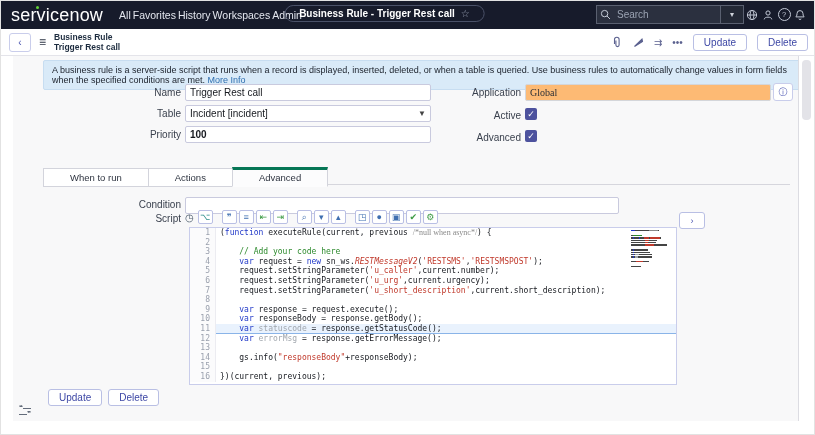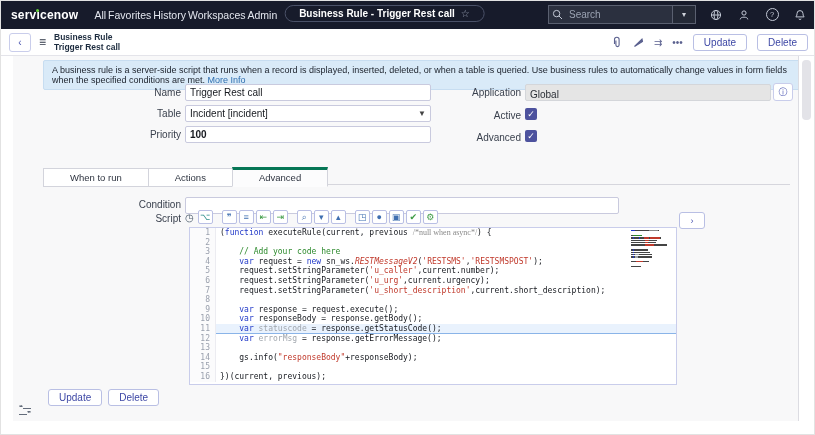--- a/index.html
+++ b/index.html
@@ -1,25 +1,25 @@
 <!DOCTYPE html>
 <html><head>
 <meta charset="utf-8">
 <style>
   html,body{margin:0;padding:0;background:#fff;}
   .page{position:relative;width:815px;height:435px;font-family:"Liberation Sans",sans-serif;overflow:hidden;background:#fff;border:1px solid #e2e2e2;box-sizing:border-box;}
   
   .nav{position:absolute;left:0;top:0;width:815px;height:28px;background:#171b2b;display:flex;align-items:center;box-sizing:border-box;padding:0 10px;z-index:5;}
-  .logo{color:#fff;font-weight:bold;font-size:12px;letter-spacing:.2px;margin-right:16px;position:relative;}
+  .logo{color:#fff;font-weight:normal;font-size:18px;letter-spacing:.2px;margin-right:16px;position:relative;}
   .logo::after{content:"";position:absolute;left:25px;top:1px;width:3px;height:3px;background:#63d436;border-radius:50%;}
   .nav-items{display:flex;gap:2px;}
   .nav-item{color:#e3e6ee;font-size:10.5px;cursor:pointer;}
   .pill{position:absolute;left:50%;top:4px;transform:translateX(-62%);border:1px solid #4a5168;border-radius:10px;padding:2px 14px;color:#fff;font-size:10px;font-weight:bold;white-space:nowrap;display:flex;align-items:center;gap:6px;}
   .pill .star{color:#9aa2b5;font-weight:normal;font-size:10px;}
-  .nav-right{position:absolute;right:8px;top:4px;display:flex;align-items:center;gap:12px;}
+  .nav-right{position:absolute;right:8px;top:4px;display:flex;align-items:center;gap:0;}
   .searchbox{width:148px;height:19px;background:#2b303f;border:1px solid #5a6070;display:flex;align-items:center;box-sizing:border-box;}
   .searchbox .stext{flex:1;color:#9ba3b3;font-size:10px;padding-left:4px;}
   .search-dd{width:22px;height:17px;border-left:1px solid #5a6070;background:#242936;color:#cfd3da;font-size:8px;display:flex;align-items:center;justify-content:center;}
   .nav-ic{width:16px;height:16px;display:flex;align-items:center;justify-content:center;color:#c3c9d6;}
   .nav-ic svg{stroke:#c3c9d6;fill:none;stroke-width:1;}
   .help-circ{width:11px;height:11px;border:1px solid #c3c9d6;border-radius:50%;font-size:7.5px;color:#c3c9d6;display:flex;align-items:center;justify-content:center;}
   
   .hdr{position:absolute;left:0;top:28px;width:815px;height:27px;background:#fff;border-bottom:1px solid #e4e4ea;display:flex;align-items:center;box-sizing:border-box;padding:0 8px;z-index:4;}
   .backbtn{width:20px;height:17px;border:1px solid #c9cdeb;border-radius:3px;color:#4a55b0;font-size:10px;display:flex;align-items:center;justify-content:center;background:#fff;}
   .burger{margin:0 8px;color:#2c3444;font-size:12px;}
@@ -32,21 +32,21 @@
   .content{position:absolute;left:12px;top:55px;width:797px;height:365px;background:#f8f8f9;}
   .scrollstrip{position:absolute;left:797px;top:55px;width:17px;height:365px;background:#fff;border-left:1px solid #dcdce2;}
   .thumb{position:absolute;left:3px;top:4px;width:9px;height:60px;background:#e3e3e8;border-radius:4px;}
   .banner{position:absolute;left:30px;top:4px;width:747px;background:#d9eaf8;border:1px solid #c7ddf1;border-radius:2px;padding:4px 8px;font-size:9px;color:#1b212b;}
   .banner a{color:#2f6fb0;text-decoration:none;}
   .flabel{position:absolute;font-size:10px;color:#3a414e;text-align:right;width:128px;}
   .finput{position:absolute;height:15px;border:1px solid #c9cade;border-radius:2px;background:#fff;font-size:10px;color:#16191f;font-family:inherit;box-sizing:content-box;padding:0 4px;}
   .fselect{display:flex;align-items:center;}
   .fselect .val{flex:1;}
   .fselect .car{color:#444;font-size:8px;}
-  .freadonly{background:#e5e5e5;border-color:#d4d6da;color:#2b2f36;display:flex;align-items:flex-end;}
+  .freadonly{background:#fdba74;border-color:#d4d6da;color:#2b2f36;display:flex;align-items:center;font-family:Liberation Serif, serif;}
   .infobtn{position:absolute;width:18px;height:16px;border:1px solid #c9cdeb;border-radius:3px;background:#fff;color:#4a55b0;font-size:9px;display:flex;align-items:center;justify-content:center;}
   .chk{position:absolute;width:12px;height:12px;background:#4d529e;border-radius:2px;color:#fff;font-size:9px;line-height:12px;text-align:center;}
   .chk::after{content:"✓";}
   
   .tabs{position:absolute;left:30px;top:111px;display:flex;align-items:flex-end;}
   .tabline{position:absolute;left:30px;top:128px;width:747px;border-bottom:1px solid #d6d6dd;}
   .tab{border:1px solid #d3d4dc;background:#fff;color:#2e3440;font-size:9.5px;padding:3px 26px;margin-right:-1px;position:relative;z-index:1;}
   .tab.active{border-top:3px solid #067655;background:#fcfcfd;border-bottom:1px solid #fcfcfd;z-index:2;padding-top:2px;}
   
   .cond-label{top:143px;left:40px;}

